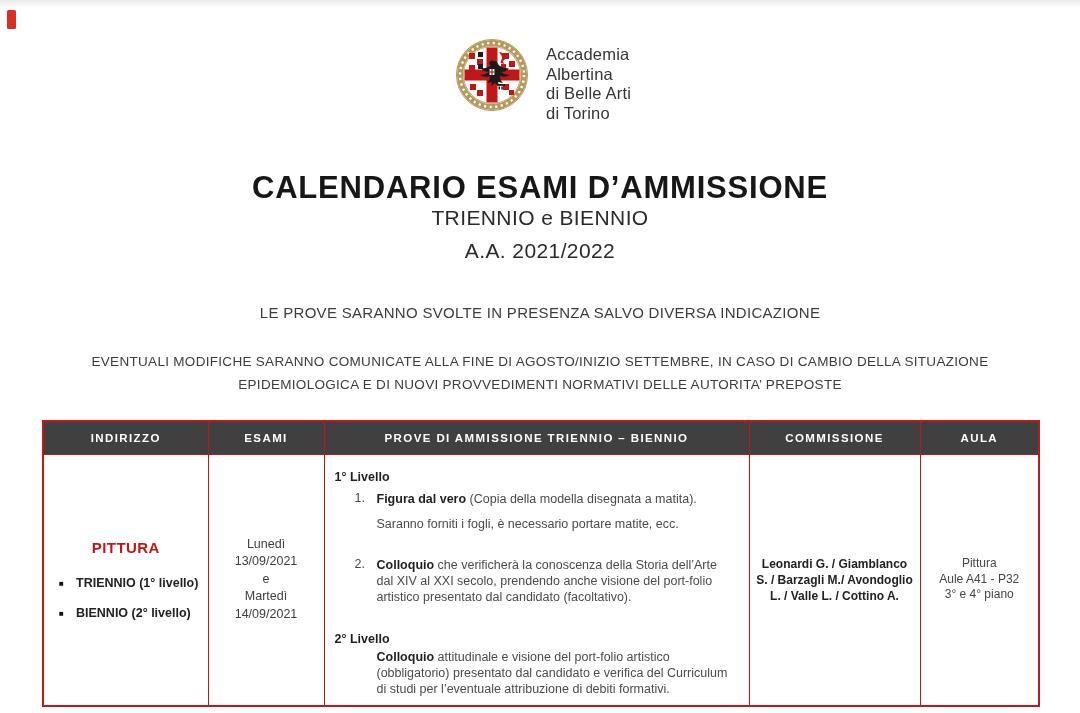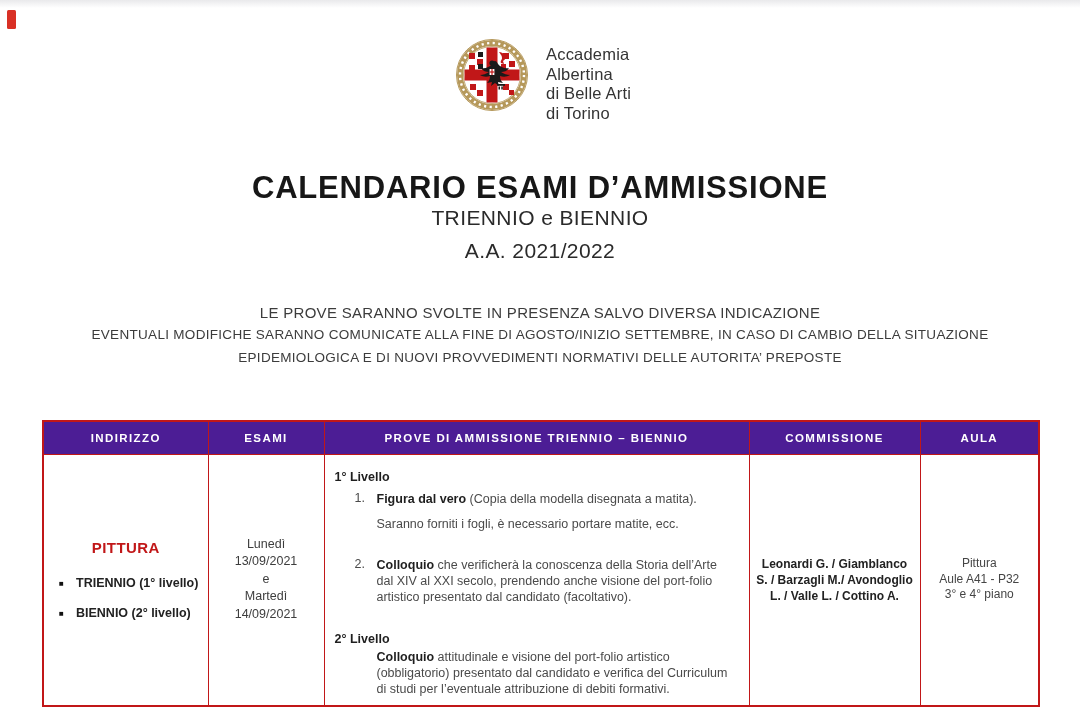--- a/index.html
+++ b/index.html
@@ -45,34 +45,34 @@
     position: absolute; top: 239px; left: 0; width: 100%;
     text-align: center; font-size: 21px; color: #2a2a2a; letter-spacing: 0.4px;
   }
 
   
   .notice-1 {
     position: absolute; top: 304px; left: 0; width: 100%;
     text-align: center; font-size: 15px; color: #3c3c3c; letter-spacing: 0.3px;
   }
   .notice-2 {
-    position: absolute; top: 323px; left: 50%; transform: translateX(-50%);
+    position: absolute; top: 350px; left: 50%; transform: translateX(-50%);
     width: 940px; text-align: center;
     font-size: 13.5px; line-height: 23px; color: #3c3c3c; letter-spacing: 0.3px;
   }
 
   
   .cal-table-wrap { position: absolute; top: 420px; left: 42px; }
   table.cal {
     border-collapse: collapse; table-layout: fixed;
     width: 996px; background: #fff;
     border: 2px solid #C11718;
   }
   table.cal th {
-    background: #4c1d95; color: #ffffff;
+    background: #404040; color: #ffffff;
     font-size: 11.5px; font-weight: bold; letter-spacing: 1.4px;
     height: 33px; text-align: center; vertical-align: middle;
     border: 1.5px solid #C11718;
   }
   table.cal td {
     border: 1.5px solid #C11718;
     height: 245px; vertical-align: middle; background: #fff;
   }
 
   

